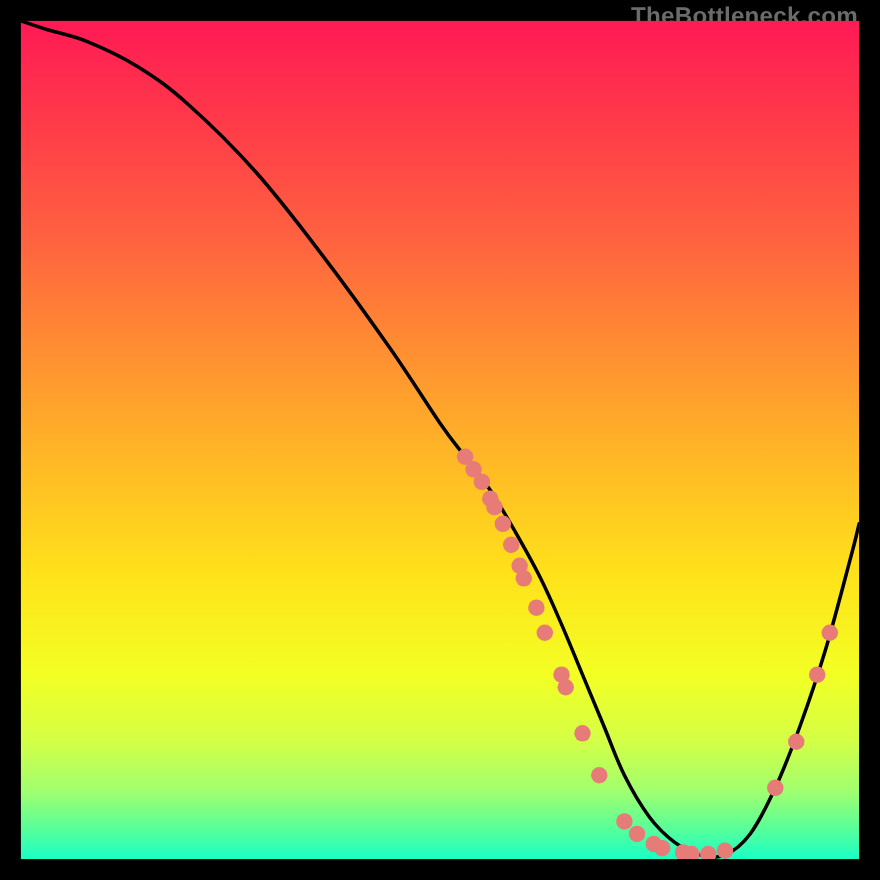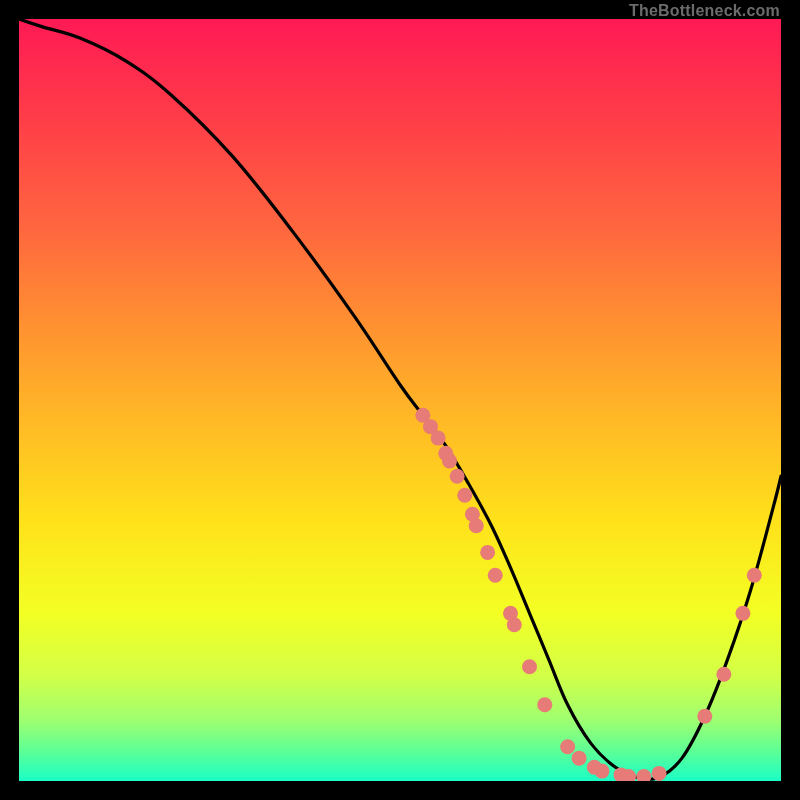--- a/index.html
+++ b/index.html
@@ -36,21 +36,21 @@
       #d3ff46 86%,
       #9fff70 92%,
       #5eff95 96%,
       #1affc6 100%
     );
   }
   .watermark {
     position: absolute;
     top: 2px;
     right: 20px;
-    font-size: 16px;
+    font-size: 22px;
     font-weight: 600;
     color: #6b6b6b;
     letter-spacing: 0.2px;
     user-select: none;
   }
   svg.curve {
     position: absolute;
     left: 0;
     top: 0;
     width: 762px;

